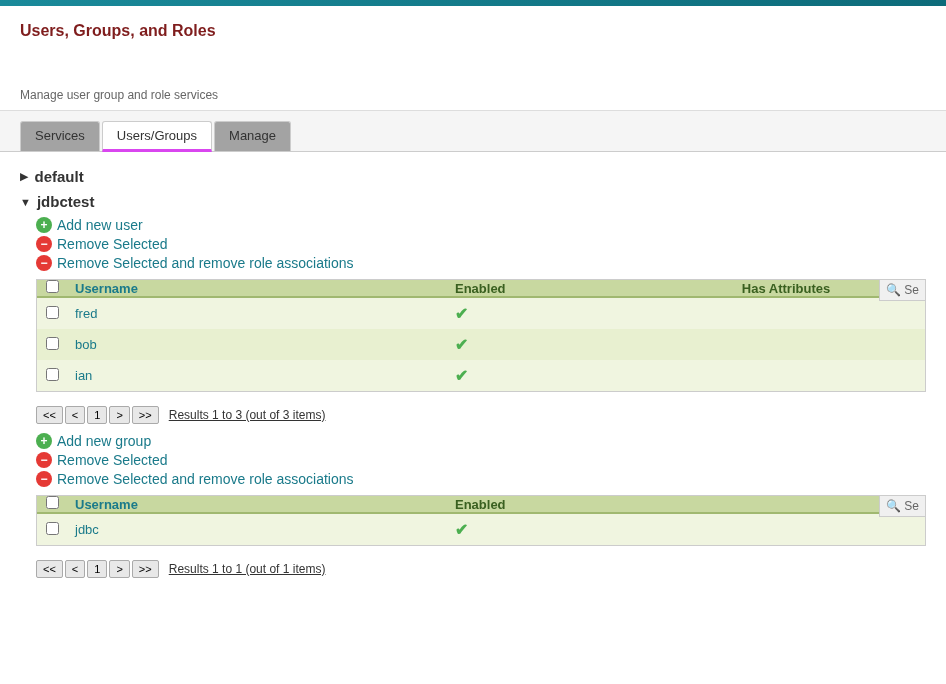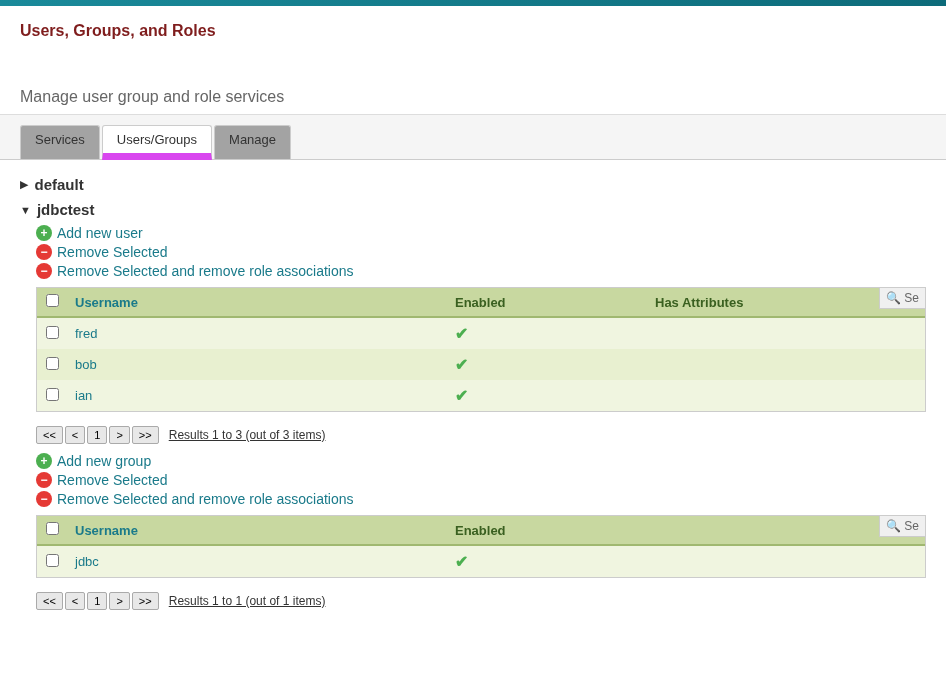--- a/index.html
+++ b/index.html
@@ -2,35 +2,35 @@
 <html><head>
   <meta charset="utf-8">
   <style>
     * { box-sizing: border-box; margin: 0; padding: 0; }
     body { font-family: Arial, sans-serif; font-size: 13px; background: #fff; color: #333; }
 
     .top-bar { height: 6px; background: linear-gradient(to right, #1a8a9a, #0d6b7a); }
 
     .header { padding: 16px 20px 8px 20px; border-bottom: 1px solid #ddd; }
     .header h1 { font-size: 16px; font-weight: bold; color: #7f1d1d; margin-bottom: 12px; }
-    .header p { font-size: 16px; color: #666; margin-top: 48px; }
+    .header p { font-size: 12px; color: #666; margin-top: 48px; }
 
     .tabs { display: flex; padding: 10px 20px 0 20px; border-bottom: 1px solid #ccc; background: #f5f5f5; }
     .tab {
       padding: 6px 14px;
       border: 1px solid #ccc;
       border-bottom: none;
       cursor: pointer;
       background: #a3a3a3;
       font-size: 13px;
       color: #333;
       margin-right: 2px;
       border-radius: 3px 3px 0 0;
     }
-    .tab.active { background: #fff; border-bottom: 7px solid #d946ef; margin-bottom: -1px; font-weight: normal; }
+    .tab.active { background: #fff; border-bottom: 3px solid #d946ef; margin-bottom: -1px; font-weight: normal; }
 
     .content { padding: 12px 20px; }
 
     .section-header {
       display: flex;
       align-items: center;
       padding: 4px 0;
       cursor: pointer;
     }
     .section-header .arrow { margin-right: 6px; font-size: 11px; color: #333; }
@@ -58,35 +58,35 @@
       align-items: center;
       font-size: 12px;
       color: #666;
       cursor: pointer;
     }
     .search-bar .search-icon-sym { margin-right: 3px; }
 
     table { width: 100%; border-collapse: collapse; }
     thead tr { background: #c8d8a0; }
     thead th {
-      padding: 6px 8px;
+      padding: 0 8px;
       text-align: left;
       font-weight: bold;
       color: #3a6020;
       font-size: 13px;
       border-bottom: 2px solid #a0b870;
     }
     tbody tr:nth-child(odd) { background: #f0f5e0; }
     tbody tr:nth-child(even) { background: #e8f0d0; }
     tbody td { padding: 6px 8px; font-size: 13px; color: #333; }
 
     .check-col { width: 30px; text-align: center; }
     .username-col { width: 380px; color: #1a7a8a; }
     .enabled-col { width: 200px; text-align: left; }
-    .hasattr-col { text-align: left; }
+    .hasattr-col { text-align: center; }
 
     .checkmark { color: #4caf50; font-size: 16px; font-weight: bold; }
 
     .pagination { display: flex; align-items: center; padding: 6px 0; }
     .pag-btn {
       border: 1px solid #aaa;
       background: #e8e8e8;
       padding: 2px 6px;
       margin-right: 2px;
       cursor: pointer;

